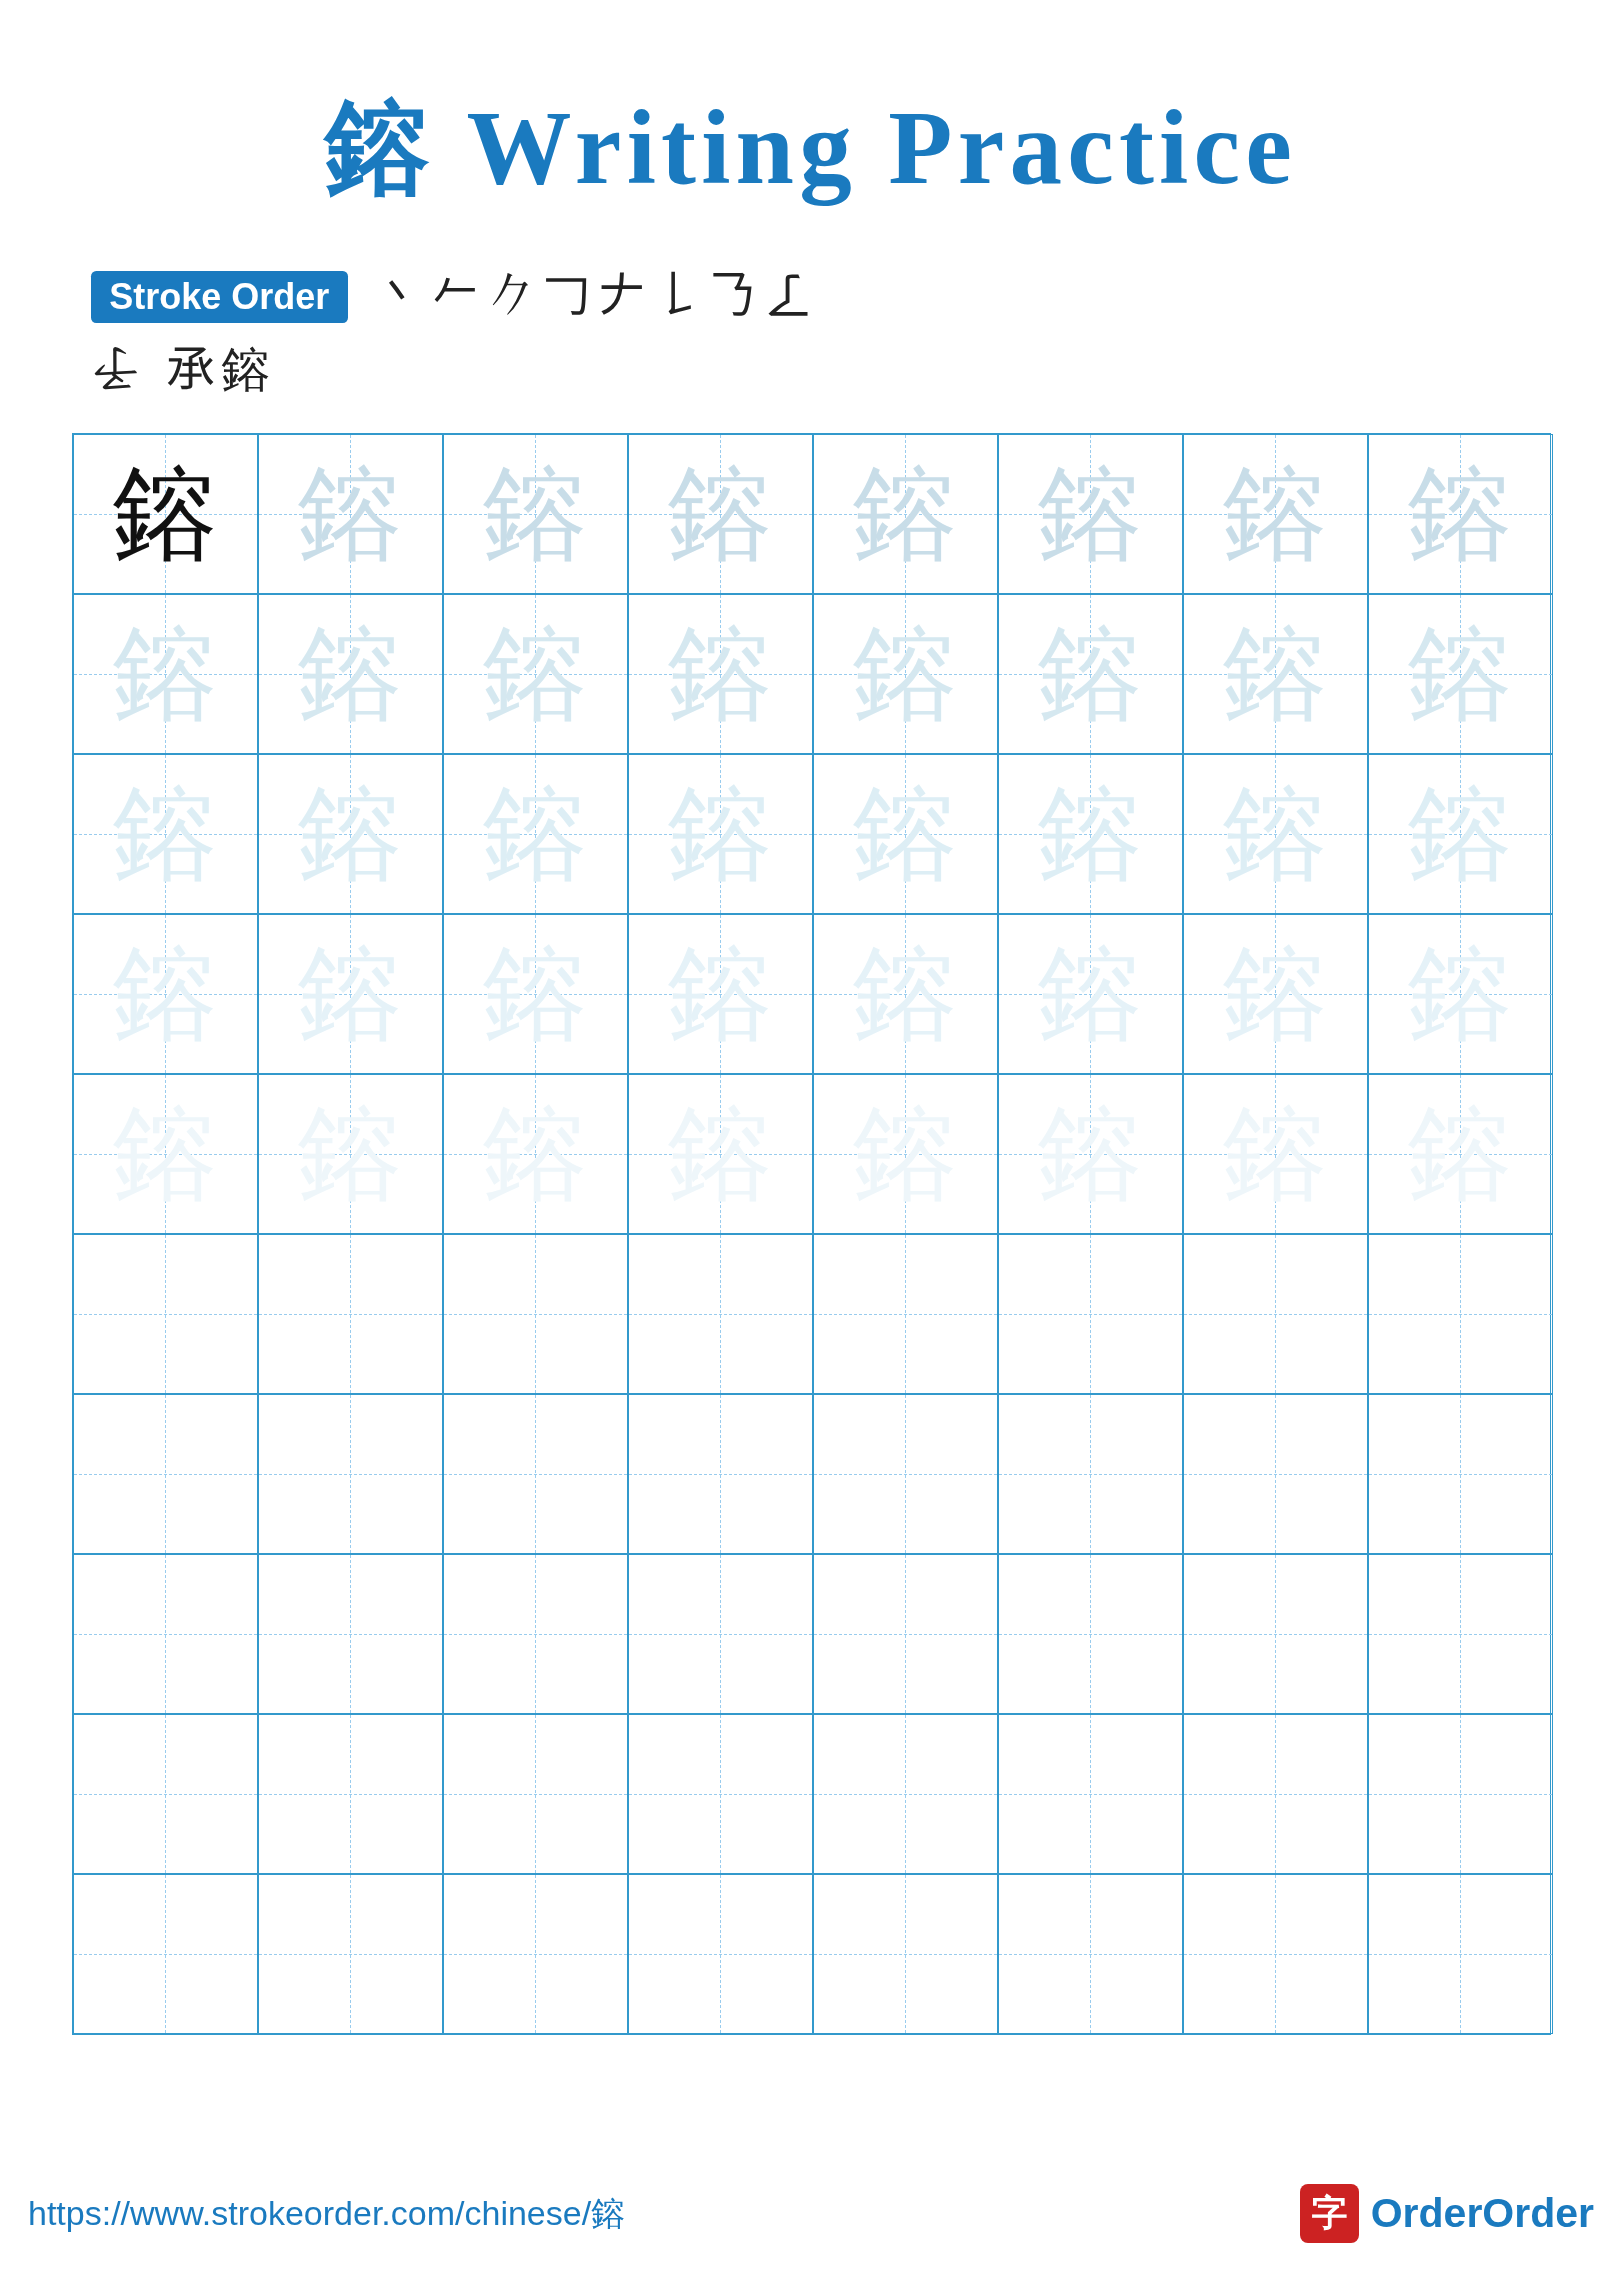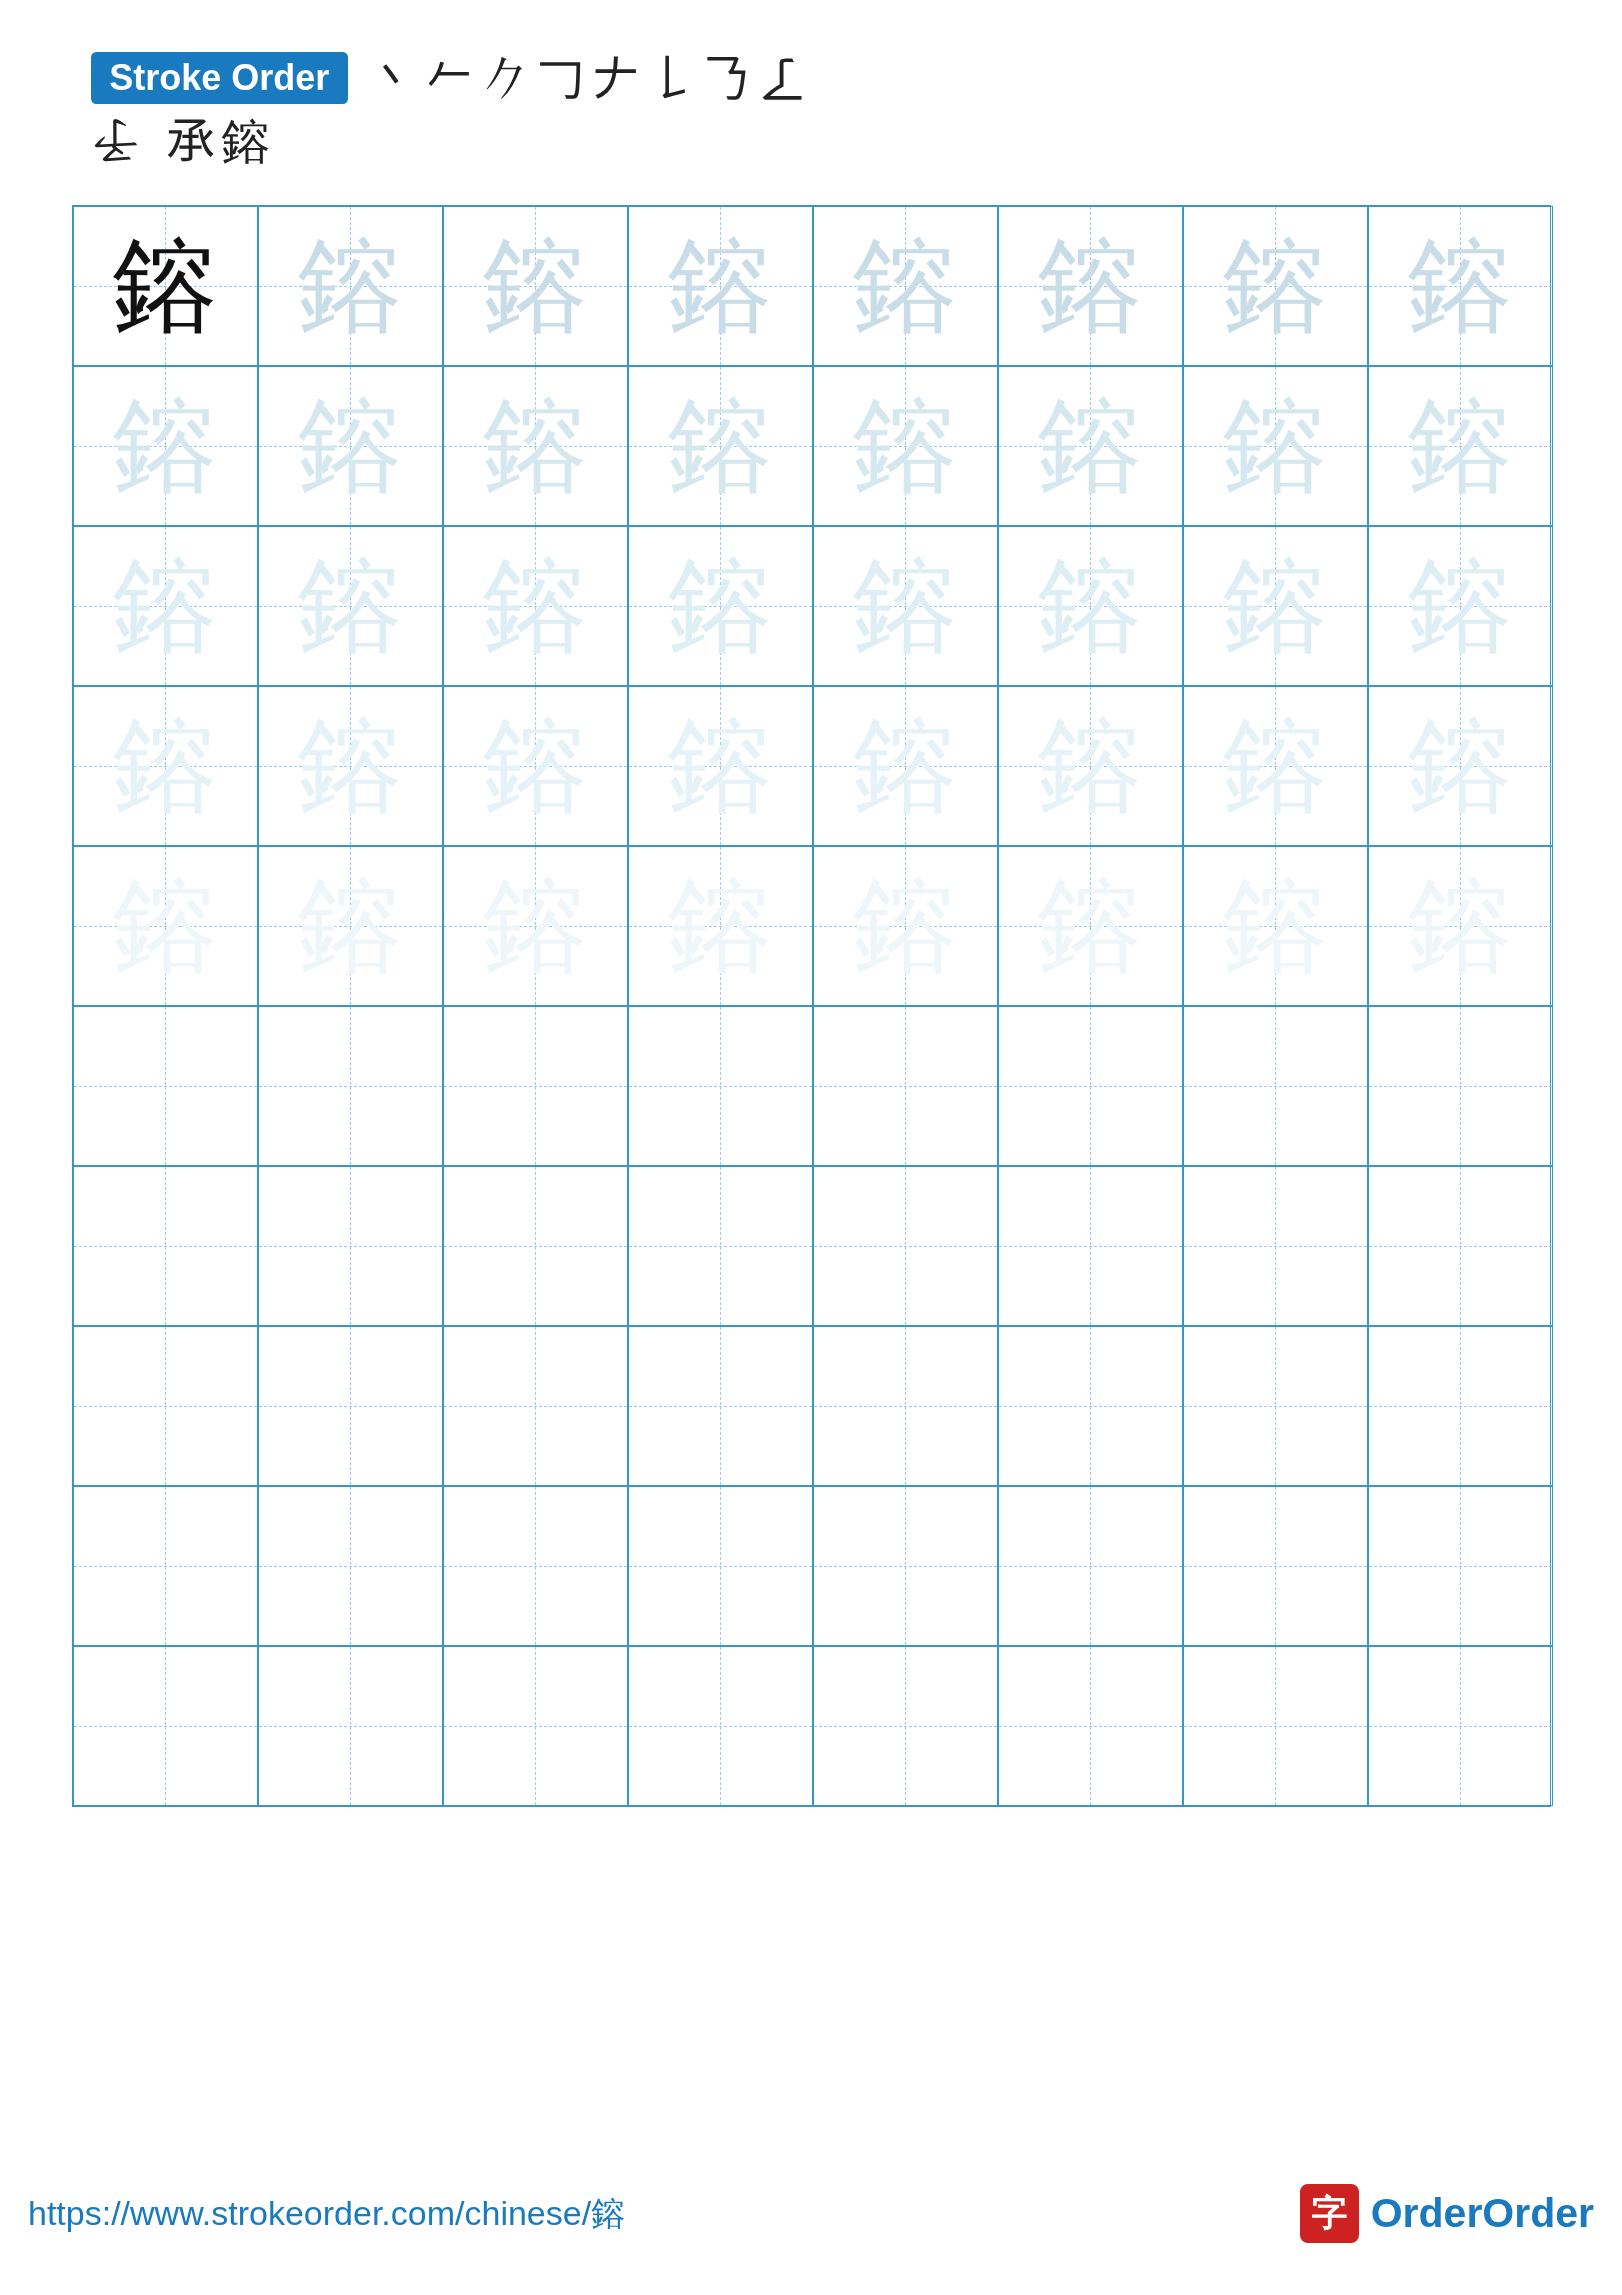--- a/index.html
+++ b/index.html
@@ -33,24 +33,24 @@
     .stroke-order-section {
       width: 100%;
       display: flex;
       flex-direction: column;
       margin-bottom: 39px;
       padding-left: 26px;
     }
 
     .stroke-order-row {
       display: flex;
-      align-items: flex-end;
+      align-items: flex-start;
       flex-wrap: wrap;
-      gap: 2px;
-      margin-bottom: 6px;
+      gap: 8px;
+      margin-bottom: 15px;
     }
 
     .stroke-order-badge {
       background: #1a7abf;
       color: #ffffff;
       font-size: 36px;
       font-weight: bold;
       padding: 5.2px 18.3px;
       border-radius: 5.2px;
       margin-right: 19.6px;
@@ -200,20 +200,23 @@
     }
     .footer-logo-text span {
       color: #1a7abf;
     }
   </style>
 </head>
 <body>
 
 <div class="page">
 
+  <h1 class="title">
+    <span style="color:#1a7abf;">鎔</span><span style="color:#1a7abf;"> Writing Practice</span>
+  </h1>
 
   <div class="stroke-order-section">
     <div class="stroke-order-row">
       <span class="stroke-order-badge">Stroke Order</span>
       <div class="stroke-chars">
         <span class="stroke-char">丶</span>
         <span class="stroke-char">𠂉</span>
         <span class="stroke-char">𠂊</span>
         <span class="stroke-char">𠃌</span>
         <span class="stroke-char">𠂇</span>

